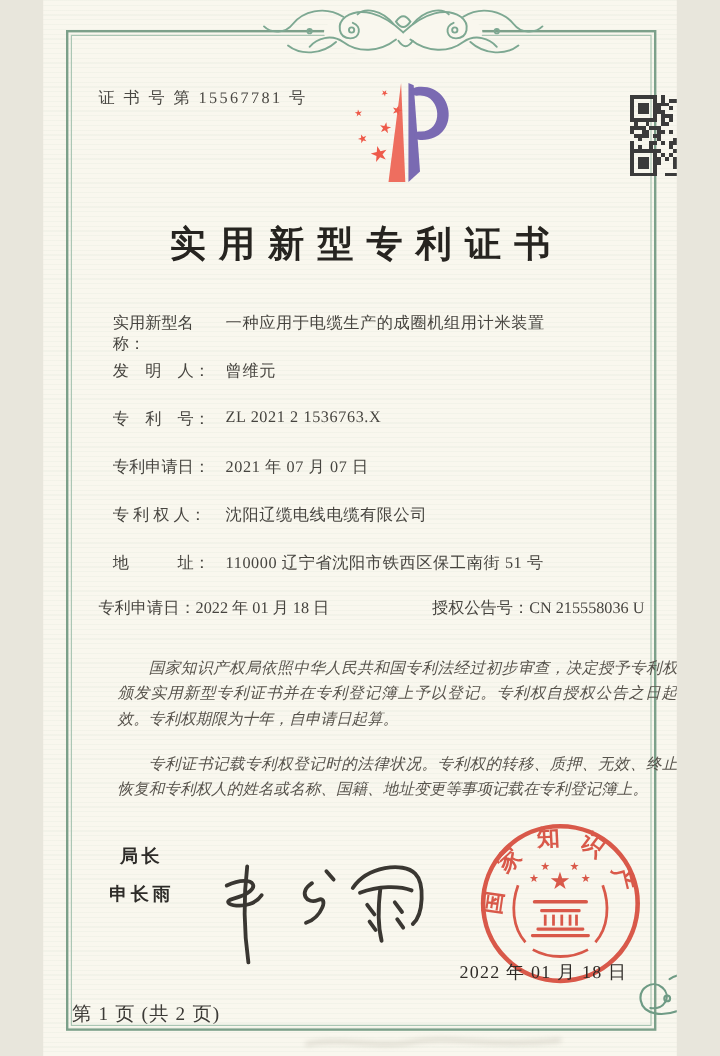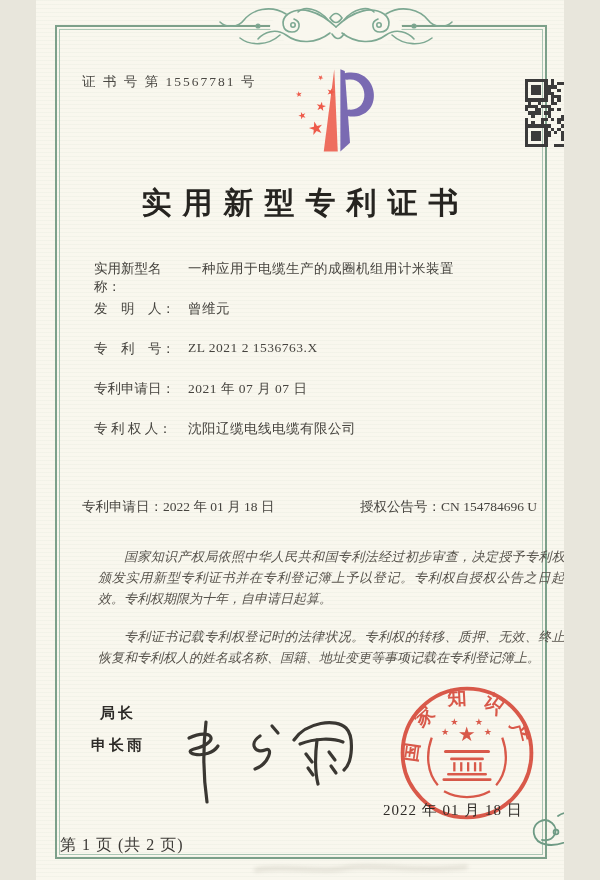--- a/index.html
+++ b/index.html
@@ -350,26 +350,29 @@
     </div>
     <div class="field-row">
       <span class="lab">专　利　号：</span><span class="val">ZL 2021 2 1536763.X</span>
     </div>
     <div class="field-row">
       <span class="lab">专利申请日：</span><span class="val">2021 年 07 月 07 日</span>
     </div>
     <div class="field-row">
       <span class="lab">专 利 权 人：</span><span class="val">沈阳辽缆电线电缆有限公司</span>
     </div>
+    <div class="field-row">
+      <span class="lab">地　　　址：</span><span class="val">110000  辽宁省沈阳市铁西区保工南街 51 号</span>
+    </div>
   </div>
 
   <div class="grant-row">
     <span>专利申请日：</span><span>2022 年 01 月 18 日</span>
     <span class="grant-pair2">
-      <span>授权公告号：</span><span>CN 154784696 U</span>
+      <span>授权公告号：</span><span>CN 215558036 U</span>
     </span>
   </div>
 
   <div class="paras">
     <p class="para">国家知识产权局依照中华人民共和国专利法经过初步审查，决定授予专利权，颁发实用新型专利证书并在专利登记簿上予以登记。专利权自授权公告之日起生效。专利权期限为十年，自申请日起算。</p>
     <p class="para">专利证书记载专利权登记时的法律状况。专利权的转移、质押、无效、终止、恢复和专利权人的姓名或名称、国籍、地址变更等事项记载在专利登记簿上。</p>
   </div>
 
   <div class="officer">
     <div>局长</div>

